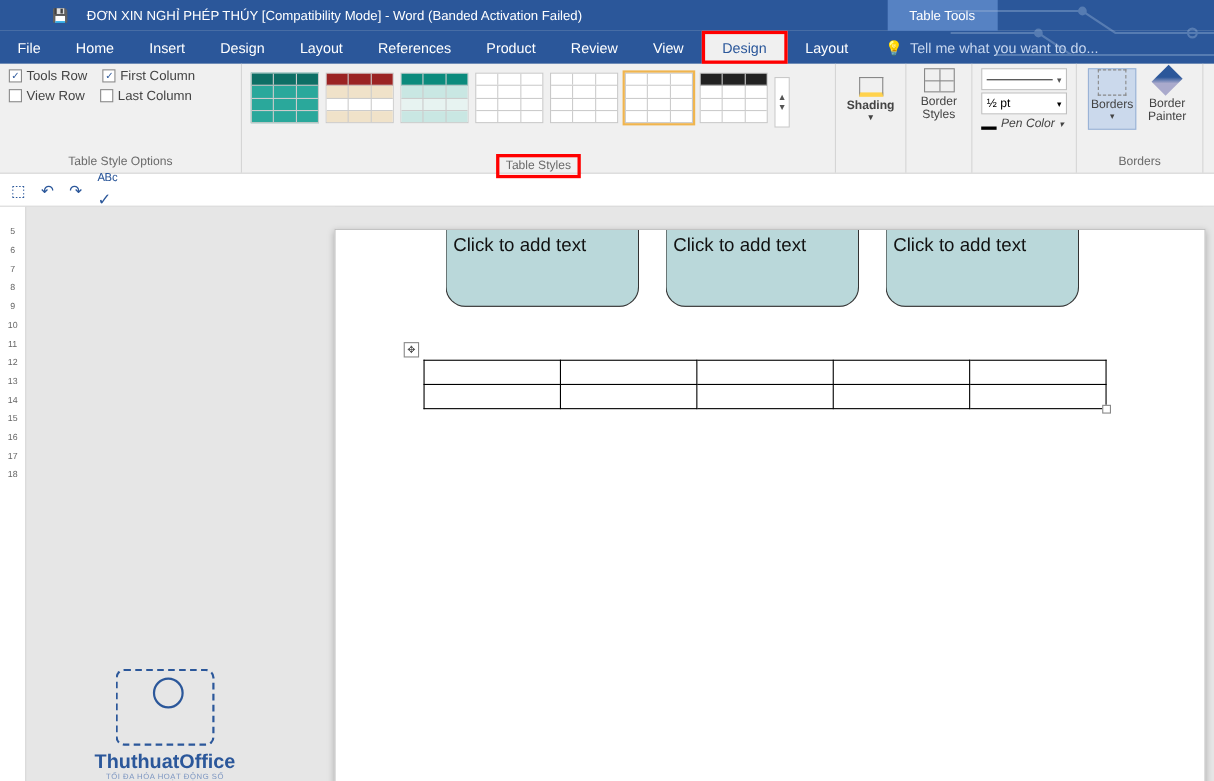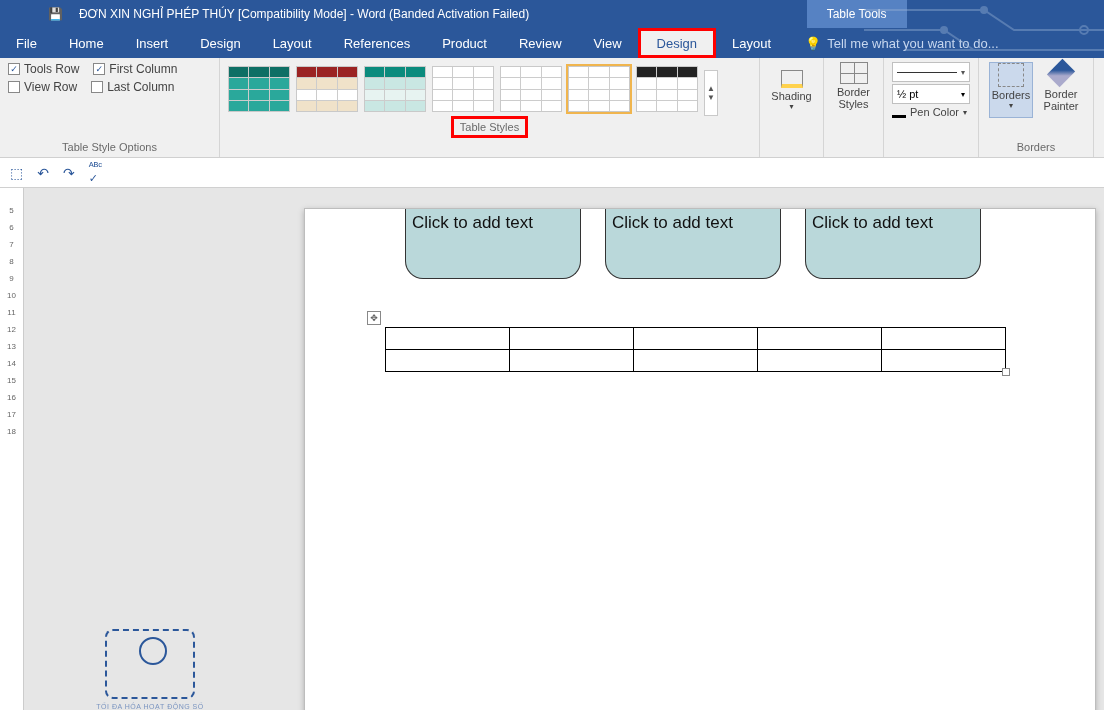--- a/index.html
+++ b/index.html
@@ -34,43 +34,43 @@
 .gallery-group { flex: 0 0 auto; width: 540px; position: relative; }
 .gallery { display: flex; gap: 6px; padding-top: 4px; }
 .style-thumb { width: 62px; height: 46px; border: 1px solid #c9c9c9; background: #fff; display: flex; flex-direction: column; cursor: pointer; }
 .style-thumb.selected { outline: 2px solid #f0b54e; }
 .thumb-row { flex: 1; border-bottom: 1px solid #ccc; display: flex; }
 .thumb-row:last-child { border-bottom: none; }
 .thumb-cell { flex: 1; border-right: 1px solid #ccc; }
 .thumb-cell:last-child { border-right: none; }
 .gallery-expand { width: 14px; height: 46px; border: 1px solid #c9c9c9; margin-top: 4px; display: flex; flex-direction: column; align-items: center; justify-content: space-around; font-size: 8px; color: #555; cursor: pointer; background: #fff; }
 .gallery-group .group-label { border: 3px solid red; display: inline-block; margin-left: auto; margin-right: auto; padding: 2px 6px; }
-.labelrow { text-align: center; }
-
-
-.shading-group { width: 64px; align-items: center; }
+.labelrow { text-align: center; margin-top: 24px; }
+
+
+.shading-group { width: 64px; align-items: center; font-weight: bold; }
 .shading-btn { width: 44px; height: 56px; display: flex; flex-direction: column; align-items: center; justify-content: center; font-size: 11px; color: #444; cursor: pointer; }
 .bucket { width: 22px; height: 18px; border: 1px solid #888; border-bottom: 4px solid #ffd24d; margin-bottom: 2px; }
 
 
 .borderstyles-group { width: 60px; align-items: center; }
 .borderstyles-btn { width: 44px; height: 56px; display: flex; flex-direction: column; align-items: center; font-size: 11px; color: #444; cursor: pointer; }
 .bordericon { width: 28px; height: 22px; border: 1px solid #888; margin-bottom: 2px; position: relative; }
 .bordericon::before, .bordericon::after { content: ""; position: absolute; background: #888; }
 .bordericon::before { left: 50%; top: 0; bottom: 0; width: 1px; }
 .bordericon::after { top: 50%; left: 0; right: 0; height: 1px; }
 
 
 .lines-group { width: 95px; }
 .line-preview { height: 20px; border: 1px solid #c0c0c0; background: #fff; margin-bottom: 2px; display: flex; align-items: center; padding: 0 4px; cursor: pointer; }
 .line-preview .ln { flex: 1; height: 1px; background: #333; }
 .line-preview .dd { font-size: 8px; color: #555; margin-left: 4px; }
 .pt-select { height: 20px; border: 1px solid #c0c0c0; background: #fff; display: flex; align-items: center; font-size: 11px; padding: 0 4px; margin-bottom: 2px; cursor: pointer; }
 .pt-select .dd { margin-left: auto; font-size: 8px; }
-.pencolor { display: flex; align-items: center; font-size: 11px; color: #444; cursor: pointer; gap: 4px; }
+.pencolor { display: flex; align-items: center; font-size: 11px; color: #444; cursor: pointer; gap: 4px; font-style: italic; }
 .penicon { width: 14px; height: 12px; border-bottom: 3px solid #000; display: inline-block; }
 
 
 .borders-group { width: 115px; align-items: center; }
 .borders-row { display: flex; gap: 6px; }
 .bbtn { width: 44px; height: 56px; display: flex; flex-direction: column; align-items: center; font-size: 11px; color: #444; cursor: pointer; }
 .bbtn .bicon { width: 26px; height: 24px; border: 1px dashed #888; margin-bottom: 2px; }
 .bbtn.selected { background: #cbd9ec; border: 1px solid #9ab3d6; }
 .bbtn .peni { width: 18px; height: 22px; background: linear-gradient(135deg,#2b579a 40%,#aac 60%); transform: rotate(45deg); margin-bottom: 4px; }
 
@@ -388,21 +388,21 @@
       </div>
     </div>
     <div class="group-label">Borders</div>
   </div>
 </div>
 
 <div class="qat">
   <span>⬚</span>
   <span>↶</span>
   <span>↷</span>
-  <span style="font-size:11px">ᴬᴮᶜ<br>✓</span>
+  <span style="font-size:15px">ᴬᴮᶜ<br>✓</span>
 </div>
 
 <div class="ruler-container">
   <div class="ruler" id="hruler">
       <span class="rnum" style="left: 6px;">3</span>
       <span class="rnum" style="left: 46px;">2</span>
       <span class="rnum" style="left: 86px;">1</span>
       <span class="rnum" style="left: 126px;">1</span>
       <span class="rnum" style="left: 166px;">2</span>
       <span class="rnum" style="left: 206px;">3</span>
@@ -469,14 +469,15 @@
         </tbody>
           </table>
         <div class="resize-handle"></div>
       </div>
     </div>
   </div>
 </div>
 
 <div class="logo">
   <div class="person"></div>
+  <div class="txt">ThuthuatOffice</div>
   <div class="sub">TỐI ĐA HÓA HOẠT ĐỘNG SỐ</div>
 </div>
 
 </body></html>

